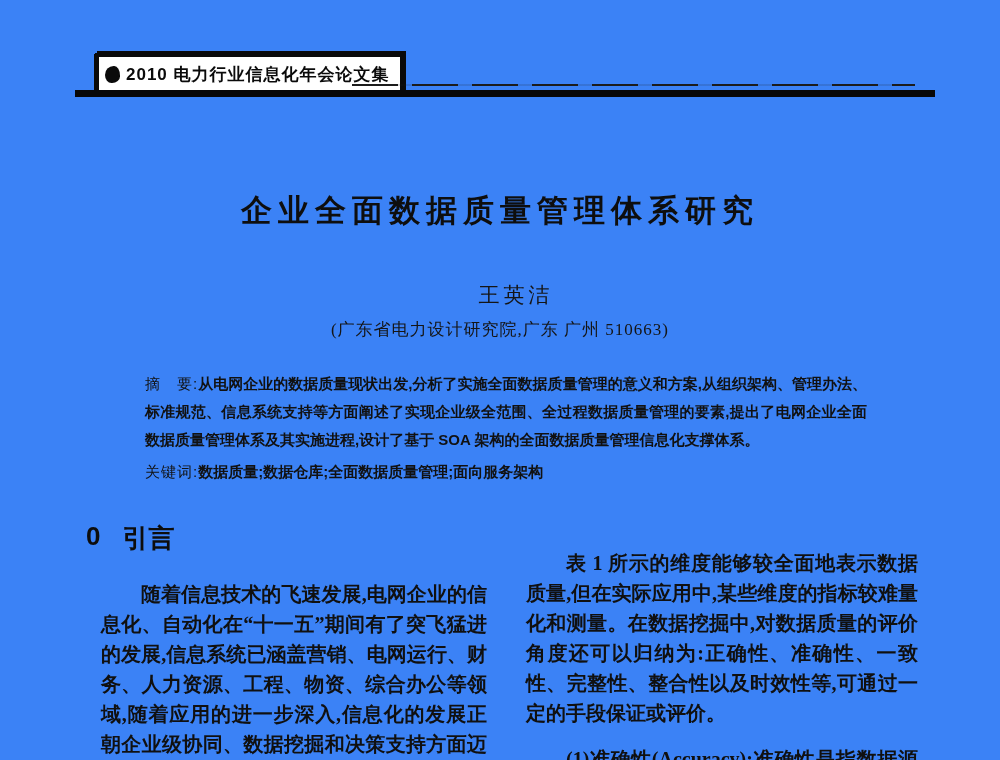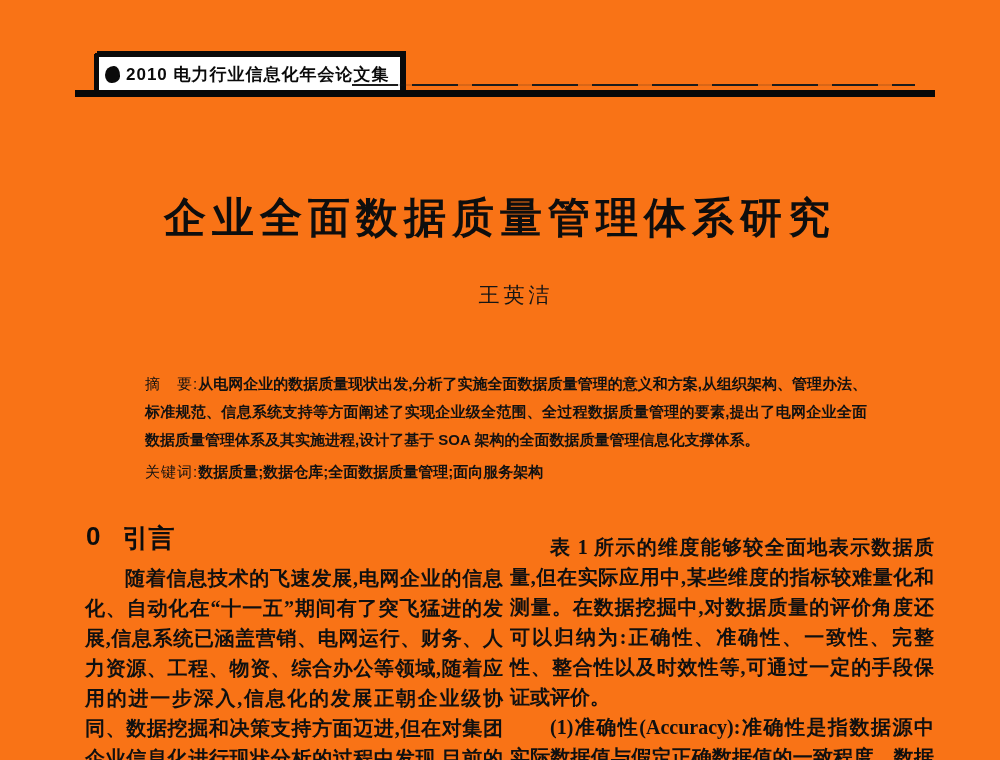--- a/index.html
+++ b/index.html
@@ -1,20 +1,20 @@
 <!DOCTYPE html>
 <html><head>
 <meta charset="utf-8">
 <style>
   html, body { margin: 0; padding: 0; }
   .page {
     position: relative;
     width: 1000px;
     height: 760px;
-    background: #f97316;
+    background: #3b82f6;
     overflow: hidden;
     font-family: "Liberation Serif", serif;
     color: #151515;
   }
 
   
   .badge {
     position: absolute;
     left: 95px; top: 53px;
     height: 30px;
@@ -51,21 +51,21 @@
     width: 860px; height: 7px;
     background: #080808;
   }
 
   
   .paper-title {
     position: absolute;
     top: 190px; left: 0;
     width: 100%;
     text-align: center;
-    font-size: 42px;
+    font-size: 31px;
     font-weight: 700;
     letter-spacing: 6px;
     color: #0e0e0e;
   }
   .author {
     position: absolute;
     top: 281px; left: 0;
     width: 100%;
     text-align: center;
     font-size: 21px;
@@ -111,40 +111,41 @@
 
   
   .col {
     position: absolute;
     font-size: 20px;
     font-weight: 600;
     line-height: 30px;
     text-align: justify;
     color: #101010;
   }
-  .col p { margin: 0; text-indent: 2em; }
+  .col p { margin: 16px; text-indent: 2em; }
   .col-left  { left: 85px;  top: 563px; width: 418px; }
   .col-right { left: 510px; top: 532px; width: 424px; }
 </style>
 </head>
 <body>
 
 <div class="page">
 
   <div class="badge">
     <span class="badge-logo"></span>
     <span class="badge-text">2010 电力行业信息化年会论文集</span>
   </div>
   <div class="thin-rule"></div>
   <div class="thick-rule"></div>
 
   <div class="paper-title">企业全面数据质量管理体系研究</div>
 
   <div class="author">王英洁</div>
 
+  <div class="affiliation">(广东省电力设计研究院,广东 广州 510663)</div>
 
   <div class="abstract-block">
     <div>
       <span class="abstract-label">摘　要:</span><span>从电网企业的数据质量现状出发,分析了实施全面数据质量管理的意义和方案,从组织架构、管理办法、标准规范、信息系统支持等方面阐述了实现企业级全范围、全过程数据质量管理的要素,提出了电网企业全面数据质量管理体系及其实施进程,设计了基于 SOA 架构的全面数据质量管理信息化支撑体系。</span>
     </div>
     <div class="keywords-line">
       <span class="keywords-label">关键词:</span><span>数据质量;数据仓库;全面数据质量管理;面向服务架构</span>
     </div>
   </div>
 

